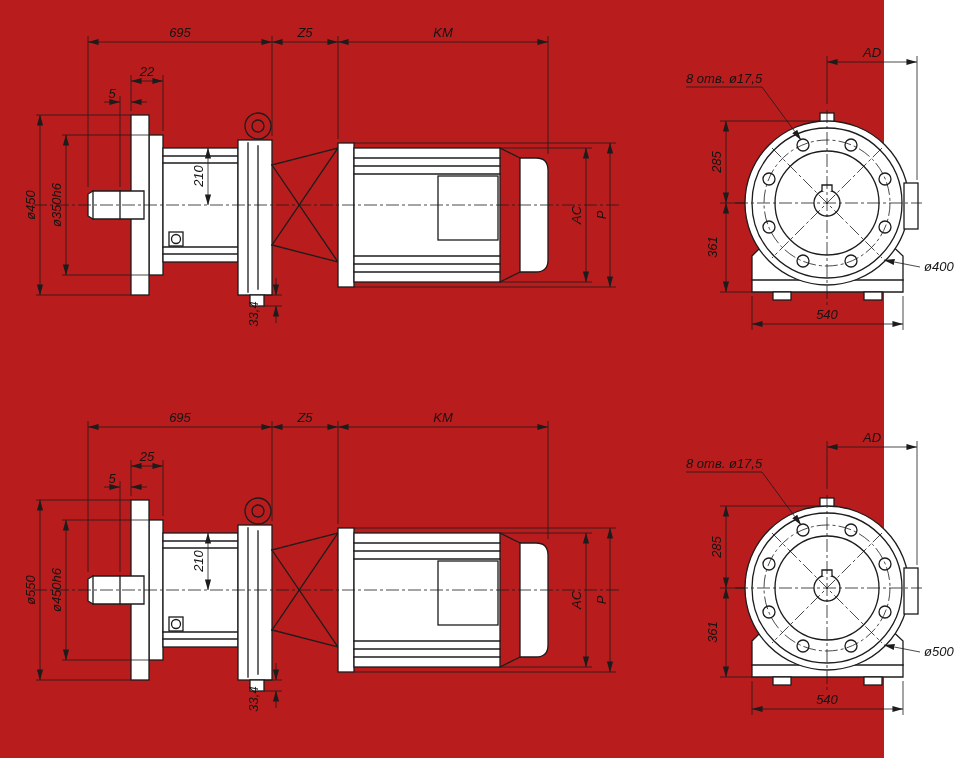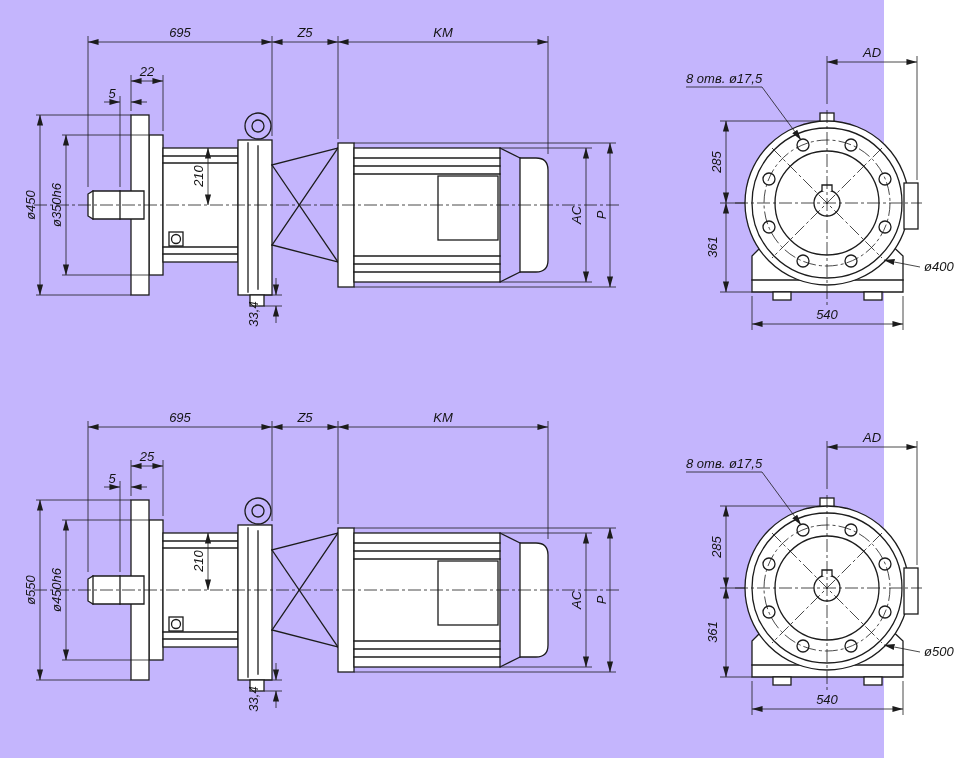--- a/index.html
+++ b/index.html
@@ -1,16 +1,16 @@
 <!DOCTYPE html>
 <html><head>
 <meta charset="utf-8">
 <style>
   html,body{margin:0;padding:0;background:#ffffff;width:980px;height:758px;overflow:hidden}
-  .sheet{width:884px;height:758px;background:#c4b5fd}
+  .sheet{width:884px;height:758px;background:#b91c1c}
   svg{display:block}
   .ol{fill:none;stroke:#1c1c1c;stroke-width:1.3;stroke-linejoin:miter;stroke-linecap:square}
   .f{fill:#ffffff}
   .cl{fill:none;stroke:#1c1c1c;stroke-width:.8;stroke-dasharray:13 3 3 3}
   .dim line{stroke:#1c1c1c;stroke-width:.8;fill:none}
   .ar2{marker-start:url(#arw);marker-end:url(#arw)}
   .are{marker-end:url(#arw)}
   .ars{marker-start:url(#arw)}
   text{font:italic 13px "Liberation Sans",sans-serif;fill:#141414;text-anchor:middle}
   text.st{text-anchor:start}

